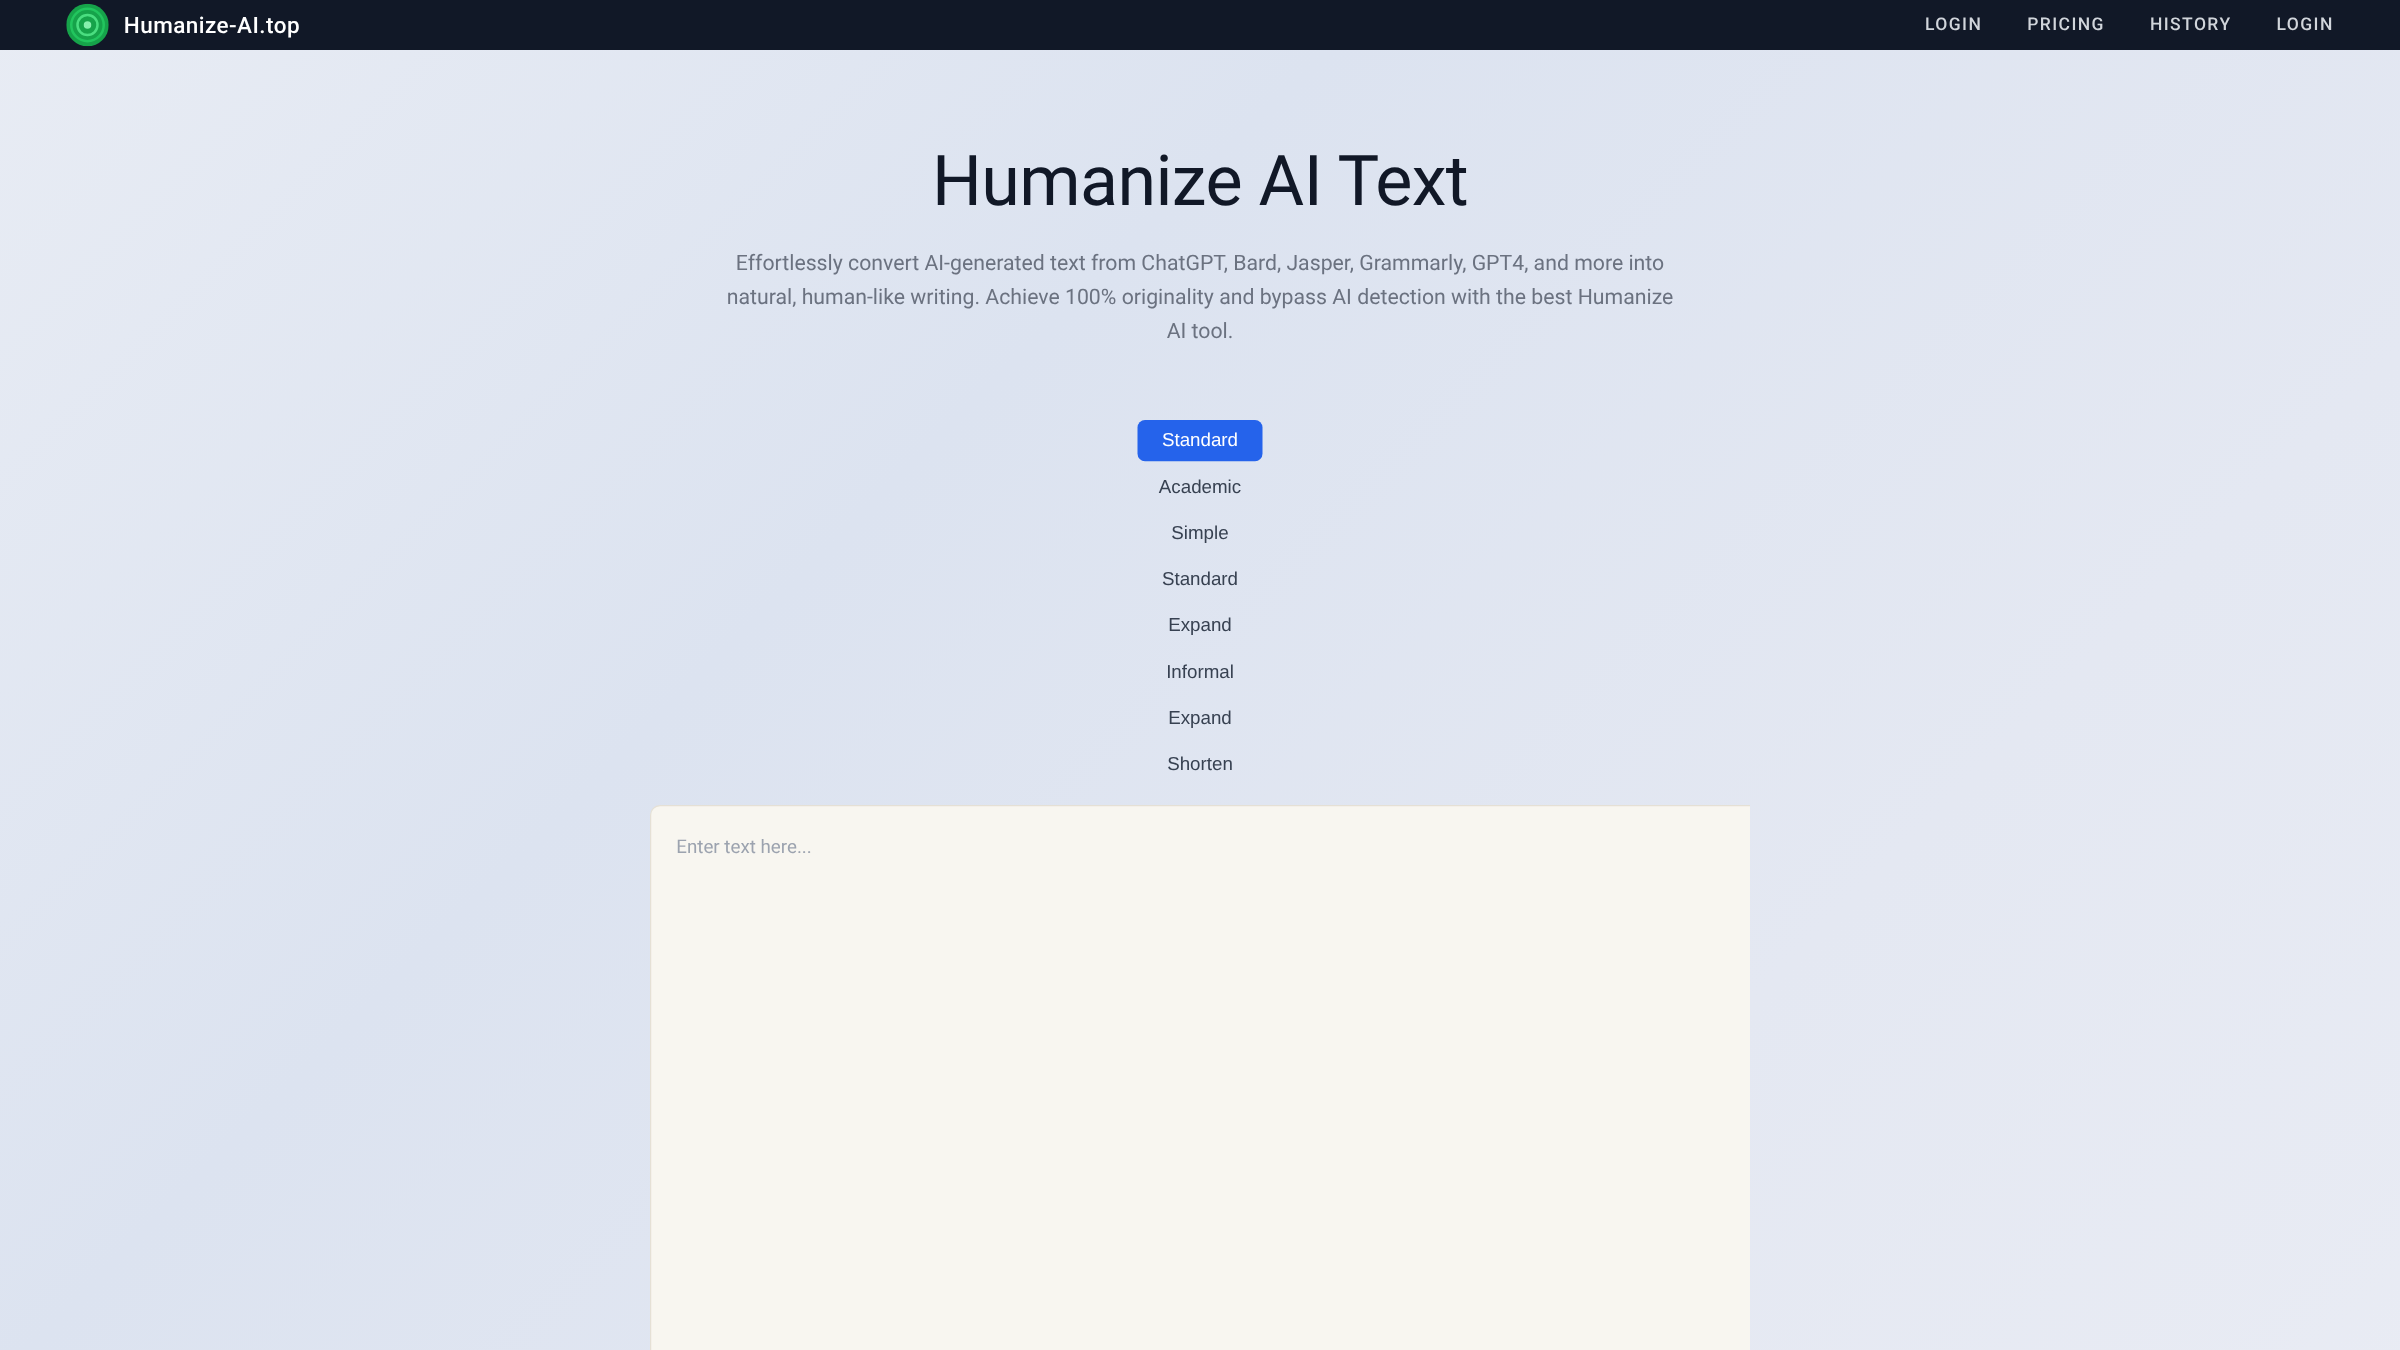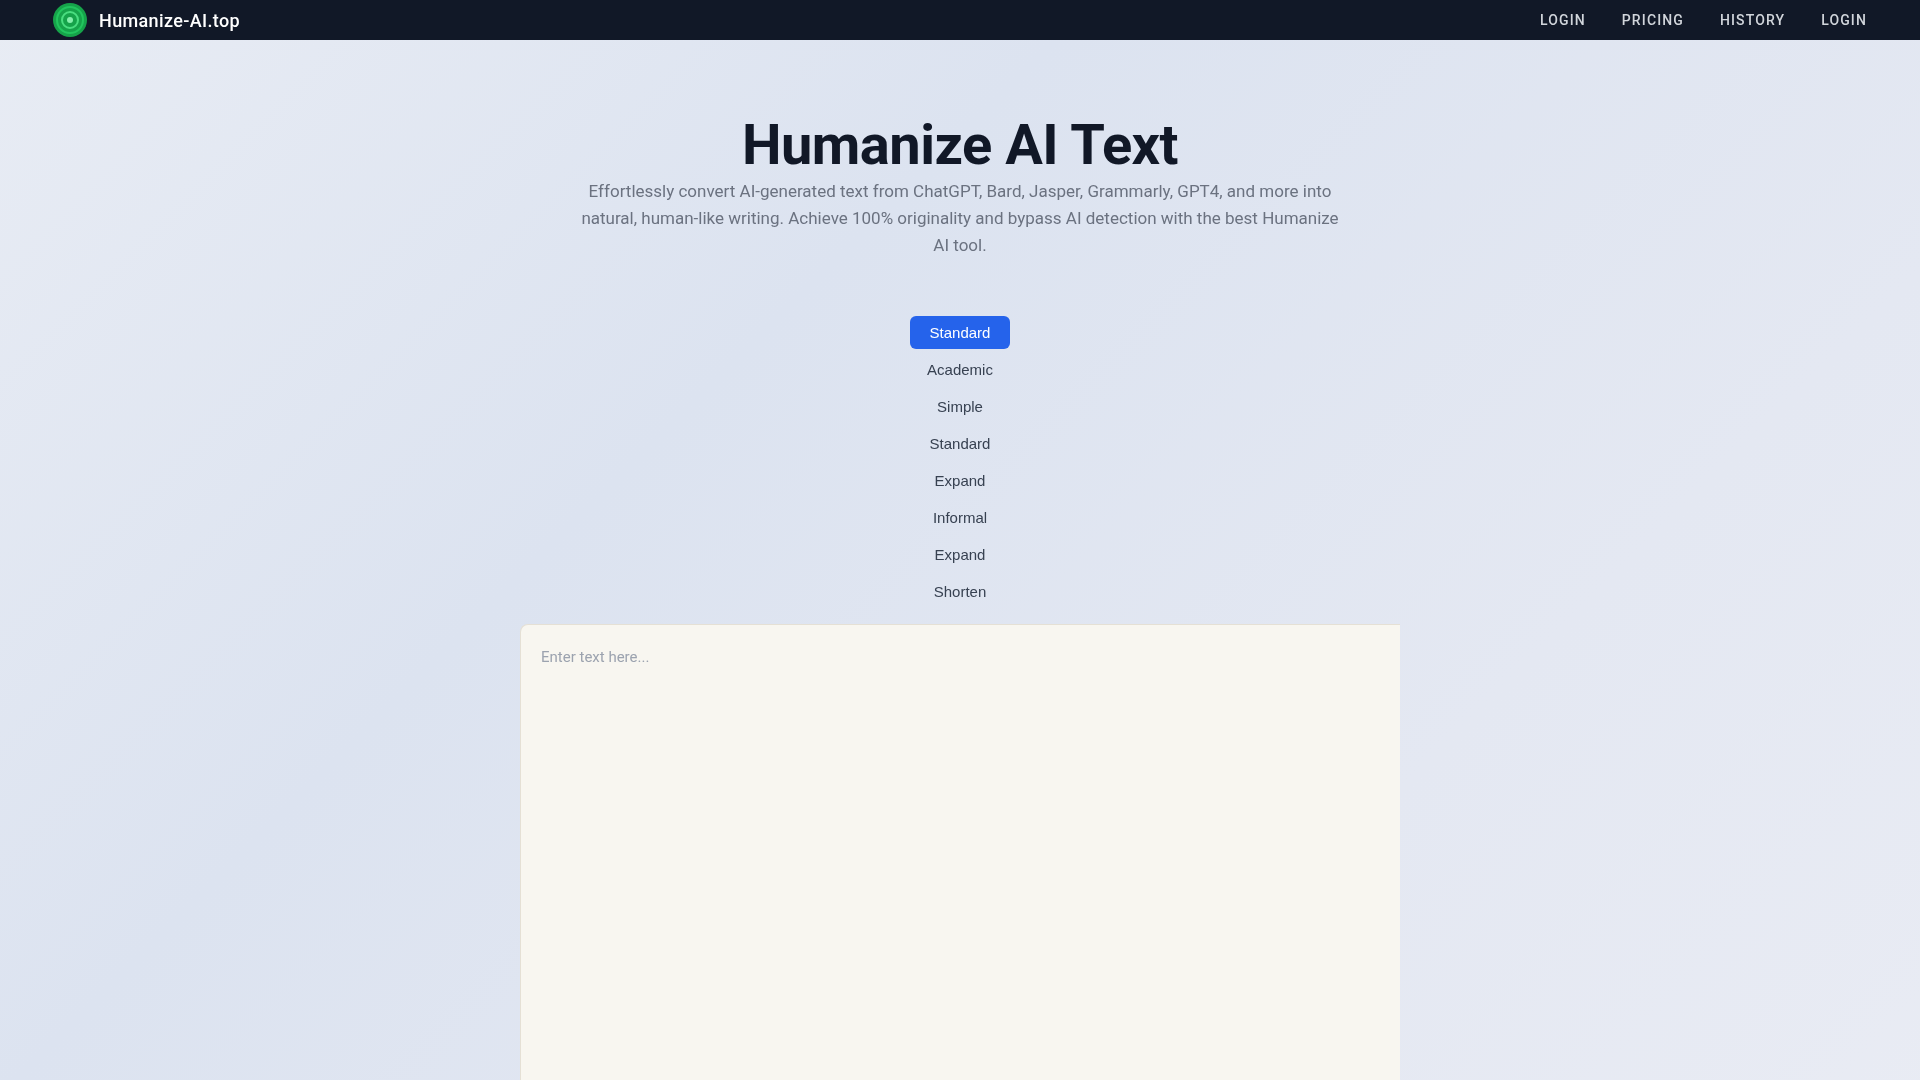--- a/index.html
+++ b/index.html
@@ -63,23 +63,24 @@
     
     .main-content {
       display: flex;
       flex-direction: column;
       align-items: center;
       padding-top: 72px;
     }
 
     .page-title {
       font-size: 56px;
-      font-weight: 700;
+      font-weight: 400;
       color: #111827;
       text-align: right;
+      margin-bottom: 20px;
       letter-spacing: -0.5px;
     }
 
     .page-subtitle {
       font-size: 17px;
       color: #6b7280;
       text-align: center;
       max-width: 760px;
       line-height: 1.6;
       margin-bottom: 56px;

